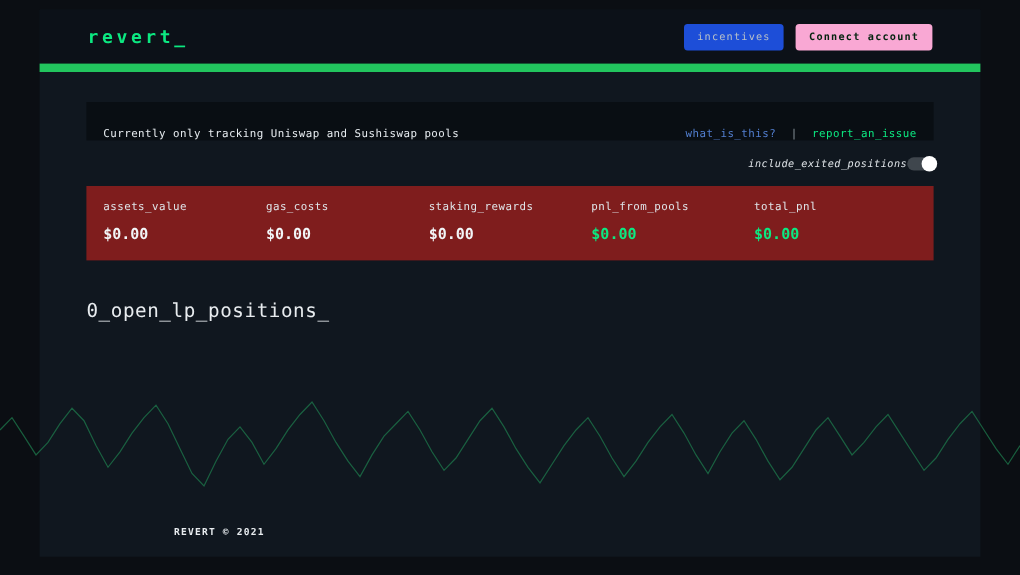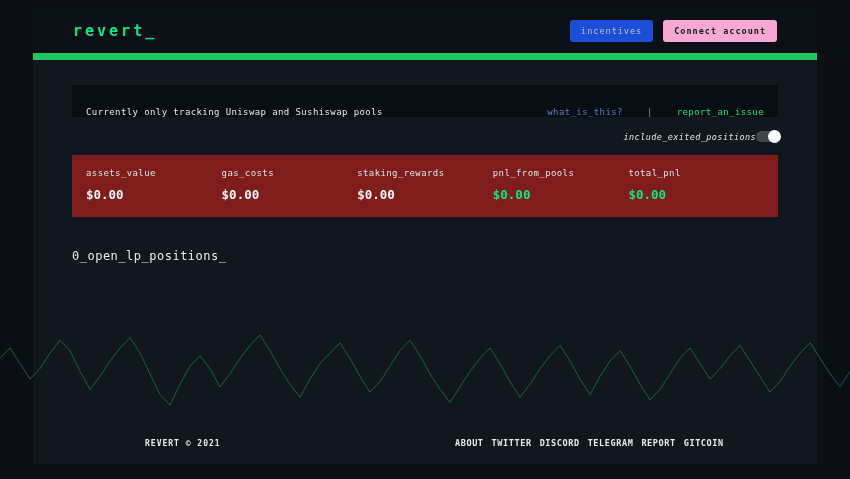--- a/index.html
+++ b/index.html
@@ -29,21 +29,21 @@
     display:inline-flex;align-items:center;padding:0 11px;
   }
   .btn-incentives{background:#1d4ed8;color:#b9c1c8;font-size:8.5px;}
   .btn-connect{background:#f9a8d4;color:#04230f;font-size:8.5px;font-weight:bold;}
   
   .banner{
     margin:25px 39px 0 39px;height:32px;background:#090e13;
     display:flex;align-items:flex-end;justify-content:space-between;
     padding:0 14px;font-size:9px;color:#e6ebef;letter-spacing:0.4px;
   }
-  .banner-links{display:flex;align-items:center;gap:24px;}
+  .banner-links{display:flex;align-items:center;gap:12px;}
   .link-blue{color:#527fd0;cursor:pointer;}
   .link-green{color:#0ce881;cursor:pointer;}
   .sep{color:#8b949e;}
   
   .toggle-row{
     margin:14px 37px 0 39px;display:flex;align-items:flex-end;
     justify-content:flex-end;gap:0;font-style:italic;
   }
   .toggle-label{font-size:8.5px;color:#dfe4e8;letter-spacing:0.4px;}
   .toggle{
@@ -58,21 +58,21 @@
   .stats{
     margin:13px 39px 0 39px;background:#7f1d1d;
     display:flex;padding:13px 14px 15px 14px;box-sizing:border-box;
   }
   .stat{width:136px;}
   .stat-label{font-size:9px;color:#dfe4e8;letter-spacing:0.4px;}
   .stat-value{font-size:12.5px;font-weight:bold;color:#f2f5f7;margin-top:9px;}
   .stat-value.green{color:#0ce881;}
   
   .section-heading{
-    margin-left:39px;font-size:12px;color:#e8ecef;letter-spacing:0.5px;
+    margin-left:39px;font-size:16px;color:#e8ecef;letter-spacing:0.5px;
   }
   .heading-open{margin-top:32px;}
   .heading-exited{margin-top:29px;}
   
   .wave-wrap{
     position:absolute;left:0;top:325px;width:850px;height:90px;
     pointer-events:none;
   }
   .wave-wrap svg{display:block;}
   
@@ -134,28 +134,20 @@
     </div>
     <div class="stat">
       <div class="stat-label">total_pnl</div>
       <div class="stat-value green">$0.00</div>
     </div>
   </div>
 
   <div class="section-heading heading-open">0_open_lp_positions_</div>
 
   <div class="footer-copy">REVERT © 2021</div>
-  <div class="footer-links">
-    <span>ABOUT</span>
-    <span>TWITTER</span>
-    <span>DISCORD</span>
-    <span>TELEGRAM</span>
-    <span>REPORT</span>
-    <span>GITCOIN</span>
-  </div>
 
 </div>
 
 <div class="wave-wrap">
   <svg width="850" height="90" viewBox="0 0 850 90">
     <polyline points="0.0,33.3 10.0,23.0 20.0,38.5 30.0,54.1 40.0,43.7 50.0,28.1 60.0,15.2 70.0,25.6 80.0,46.3 90.0,64.4 100.0,51.5 110.0,35.9 120.0,23.0 130.0,12.6 140.0,28.1 150.0,48.9 160.0,69.6 170.0,80.0 180.0,59.3 190.0,41.1 200.0,30.7 210.0,43.7 220.0,61.9 230.0,48.9 240.0,33.3 250.0,20.4 260.0,10.0 270.0,25.6 280.0,43.7 290.0,59.3 300.0,72.2 310.0,54.1 320.0,38.5 330.0,28.1 340.0,17.8 350.0,33.3 360.0,51.5 370.0,67.0 380.0,56.7 390.0,41.1 400.0,25.6 410.0,15.2 420.0,30.7 430.0,48.9 440.0,64.4 450.0,77.4 460.0,61.9 470.0,46.3 480.0,33.3 490.0,23.0 500.0,38.5 510.0,56.7 520.0,72.2 530.0,59.3 540.0,43.7 550.0,30.7 560.0,20.4 570.0,35.9 580.0,54.1 590.0,69.6 600.0,51.5 610.0,35.9 620.0,25.6 630.0,41.1 640.0,59.3 650.0,74.8 660.0,64.4 670.0,48.9 680.0,33.3 690.0,23.0 700.0,38.5 710.0,54.1 720.0,43.7 730.0,30.7 740.0,20.4 750.0,35.9 760.0,51.5 770.0,67.0 780.0,56.7 790.0,41.1 800.0,28.1 810.0,17.8 820.0,33.3 830.0,48.9 840.0,61.9 850.0,46.3" fill="none" stroke-width="1" opacity="0.75" stroke="#1d7a4c"></polyline>
   </svg>
 </div>
 
 </body></html>

